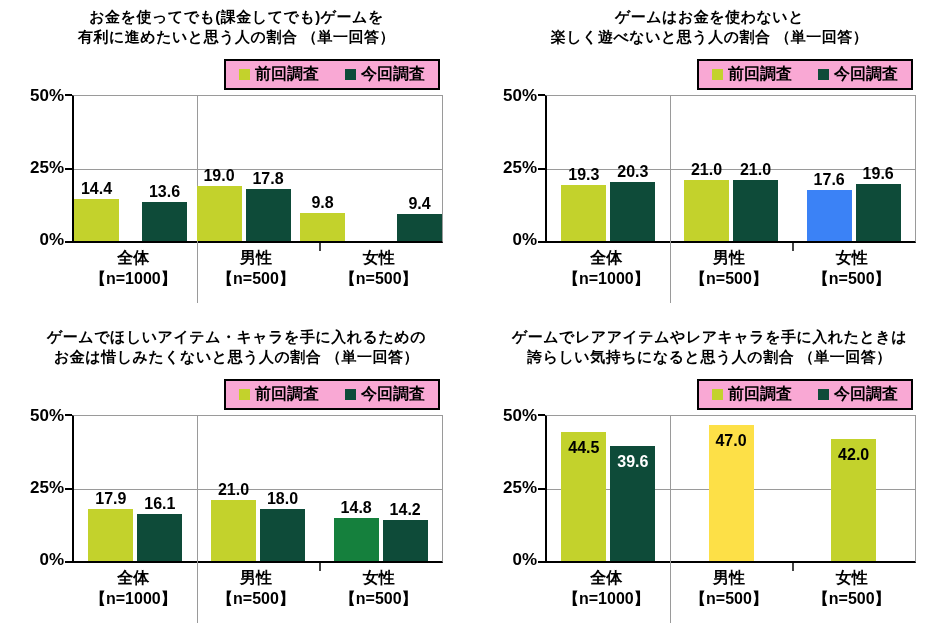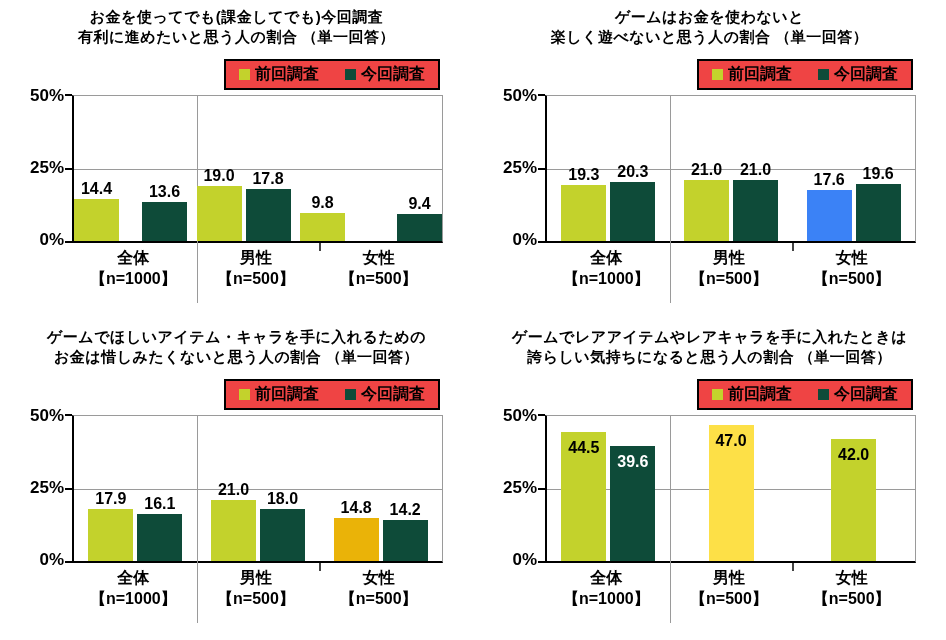--- a/index.html
+++ b/index.html
@@ -4,21 +4,21 @@
 <style>
   html,body{margin:0;padding:0;}
   body{
     width:946px;height:640px;background:#ffffff;
     font-family:"Liberation Sans","DejaVu Sans",sans-serif;
     font-weight:bold;color:#000;
   }
   .grid{display:grid;grid-template-columns:473px 473px;grid-template-rows:320px 320px;width:946px;height:640px;}
   .cell{position:relative;width:473px;height:320px;}
   .title{position:absolute;top:7px;left:0;width:100%;text-align:center;font-size:15px;line-height:20px;letter-spacing:0.5px;}
-  .legend{position:absolute;top:59px;right:33px;height:31px;border:2px solid #000;background:#ef4444;
+  .legend{position:absolute;top:59px;right:33px;height:31px;border:2px solid #000;background:#f9a8d4;
           display:flex;align-items:center;padding:0 13px;gap:26px;box-sizing:border-box;}
   .litem{display:flex;align-items:center;gap:5px;}
   .swatch{width:11px;height:11px;display:inline-block;}
   .llabel{font-size:16px;}
   .ytick{position:absolute;left:0;width:64px;text-align:right;font-size:17px;}
   .y50{top:86px}.y25{top:158px}.y0{top:230px}
   .plot{position:absolute;left:72px;top:95px;width:368px;height:145px;
         border-left:2px solid #000;border-bottom:2px solid #000;
         border-top:1px solid #9a9a9a;border-right:1px solid #9a9a9a;}
   .grid25{position:absolute;left:0;right:0;top:50%;height:1px;background:#9a9a9a;}
@@ -37,21 +37,21 @@
   .xlabels{position:absolute;left:72px;top:247px;width:368px;display:flex;}
   .xlabel{flex:1;text-align:center;font-size:16px;line-height:21px;}
 </style>
 </head>
 <body>
 
 <div class="grid">
 
   <div class="cell">
     <div class="title">
-      <div>お金を使ってでも(課金してでも)今回調査</div>
+      <div>お金を使ってでも(課金してでも)ゲームを</div>
       <div>有利に進めたいと思う人の割合 （単一回答）</div>
     </div>
     <div class="legend">
       <div class="litem">
         <span class="swatch" style="background-color: rgb(195, 210, 44);"></span>
         <span class="llabel">前回調査</span>
       </div>
       <div class="litem">
         <span class="swatch" style="background-color: rgb(14, 75, 57);"></span>
         <span class="llabel">今回調査</span>
@@ -214,21 +214,21 @@
         </div>
         <div class="group">
           <div class="bar" style="background-color: rgb(195, 210, 44); height: 42%;">
             <div class="blabel above">21.0</div>
           </div>
           <div class="bar" style="background-color: rgb(14, 75, 57); height: 36%;">
             <div class="blabel above">18.0</div>
           </div>
         </div>
         <div class="group">
-          <div class="bar" style="background-color: #eab308; height: 29.6%;">
+          <div class="bar" style="background-color: #15803d; height: 29.6%;">
             <div class="blabel above">14.8</div>
           </div>
           <div class="bar" style="background-color: rgb(14, 75, 57); height: 28.4%;">
             <div class="blabel above">14.2</div>
           </div>
         </div>
       </div>
     </div>
     <div class="xlabels">
       <div class="xlabel">

